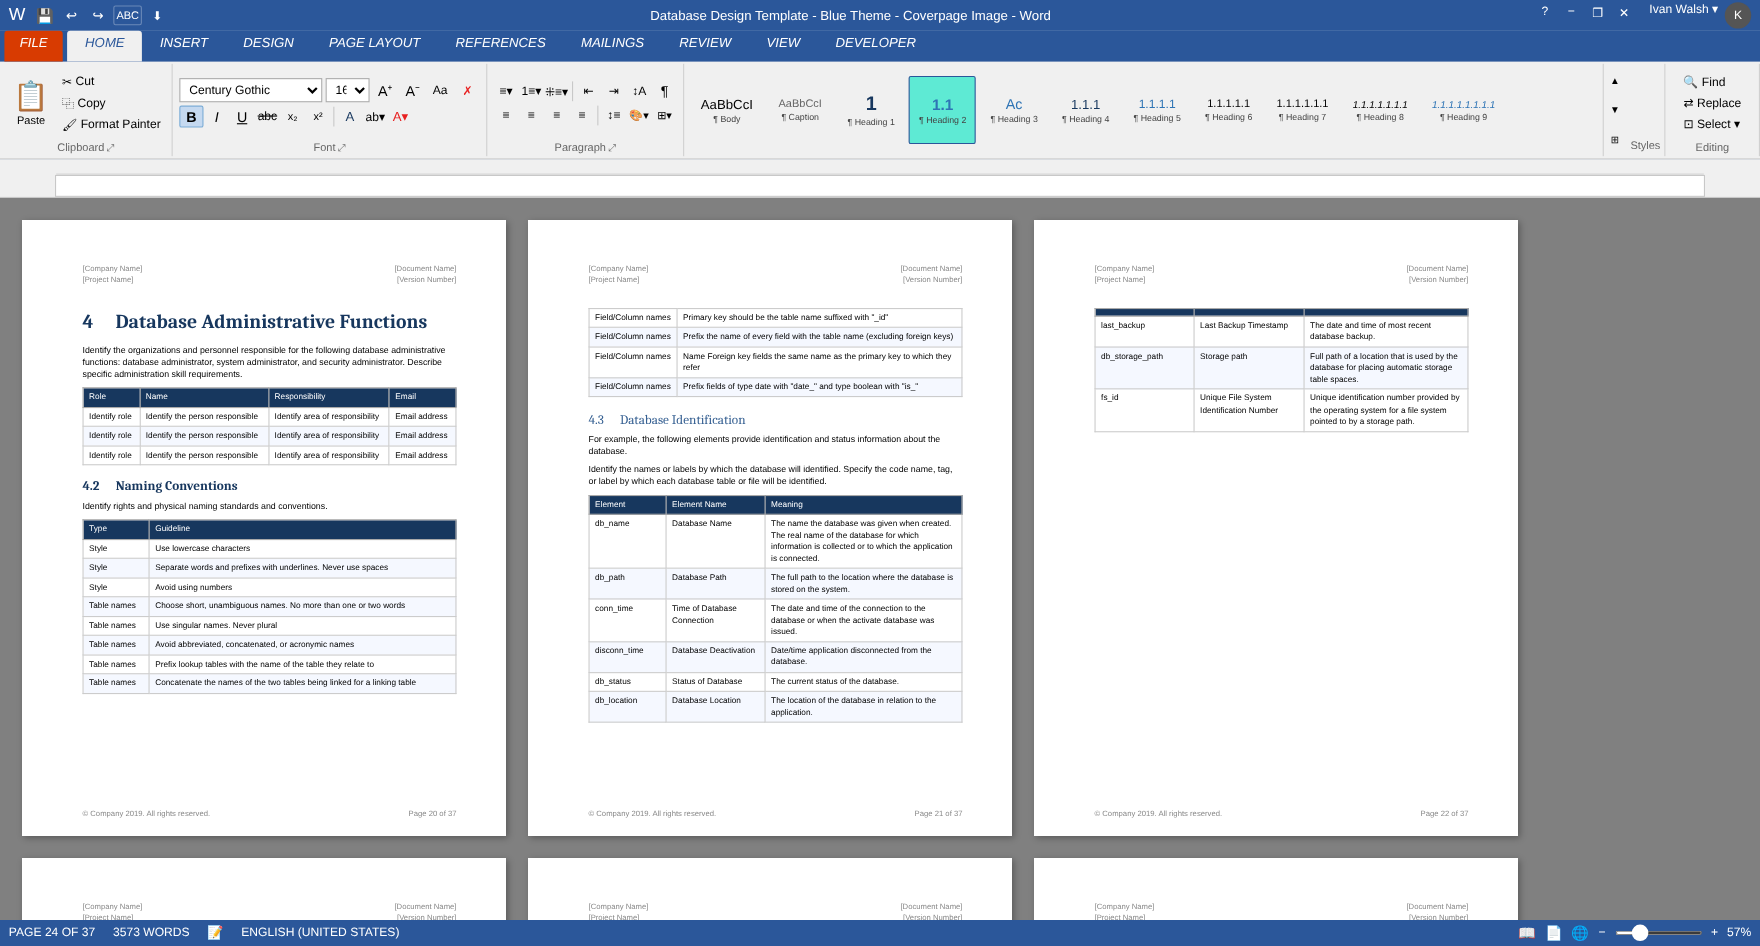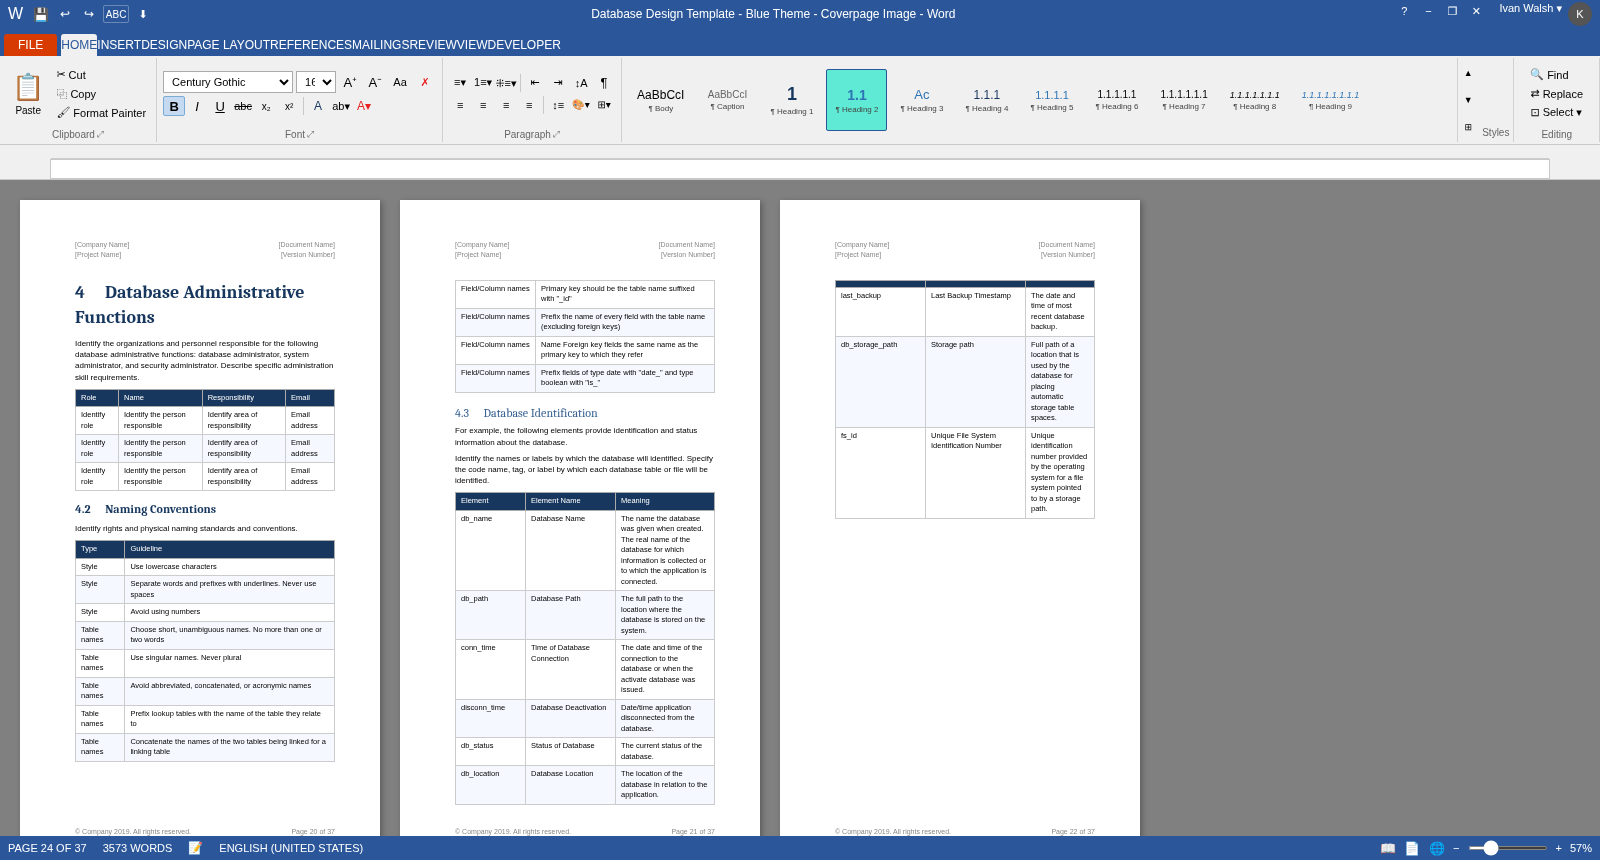--- a/index.html
+++ b/index.html
@@ -16,27 +16,27 @@
       color: white;
     }
     #title-bar .title { font-size: 12px; flex: 1; text-align: center; }
     #title-bar .win-controls { display: flex; gap: 2px; }
     #title-bar .win-btn { width: 22px; height: 18px; background: transparent; border: none; color: white; cursor: pointer; font-size: 11px; display: flex; align-items: center; justify-content: center; }
 
     
     #ribbon { background: #2b579a; }
     #ribbon-tabs {
       display: flex;
-      align-items: flex-end;
       padding: 0 4px;
       height: 28px;
       background: #2b579a;
+      font-style: italic;
     }
     .ribbon-tab {
-      padding: 4px 0;
+      padding: 4px 16px;
       color: white;
       font-size: 12px;
       cursor: pointer;
       border-radius: 3px 3px 0 0;
     }
     .ribbon-tab.active { background: #f0f0f0; color: #2b579a; font-weight: 500; }
     .file-tab { background: #d83b01; color: white; padding: 4px 14px; margin-right: 4px; }
 
     #ribbon-content {
       background: #f0f0f0;
@@ -228,21 +228,21 @@
 
     
     .pages-row {
       display: flex;
       gap: 20px;
       margin-bottom: 20px;
     }
 
     .page {
       background: white;
-      width: 360px;
+      width: 440px;
       min-height: 560px;
       padding: 40px 45px 40px 55px;
       box-shadow: 2px 2px 6px rgba(0,0,0,0.3);
       font-size: 8.5px;
       line-height: 1.4;
       position: relative;
       flex-shrink: 0;
     }
 
     .page-header-info {

